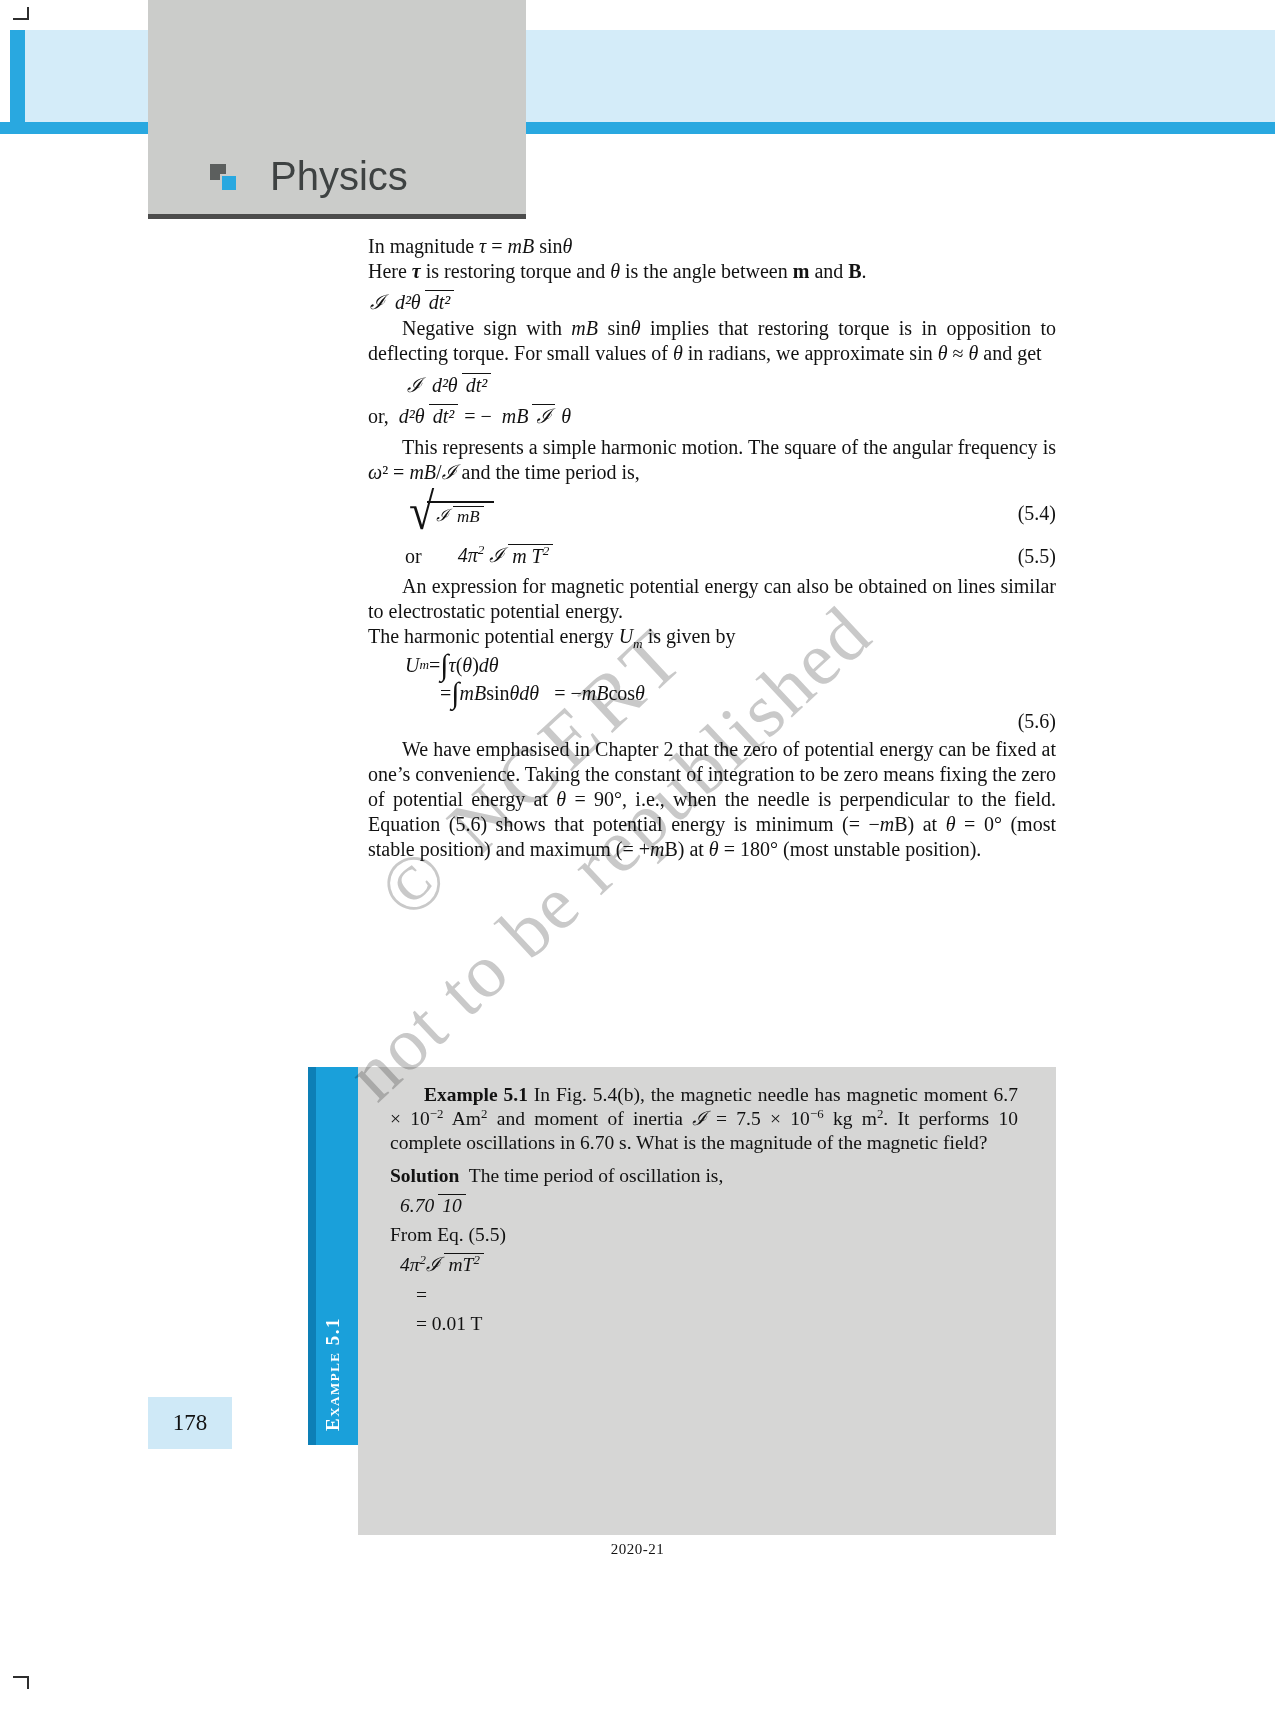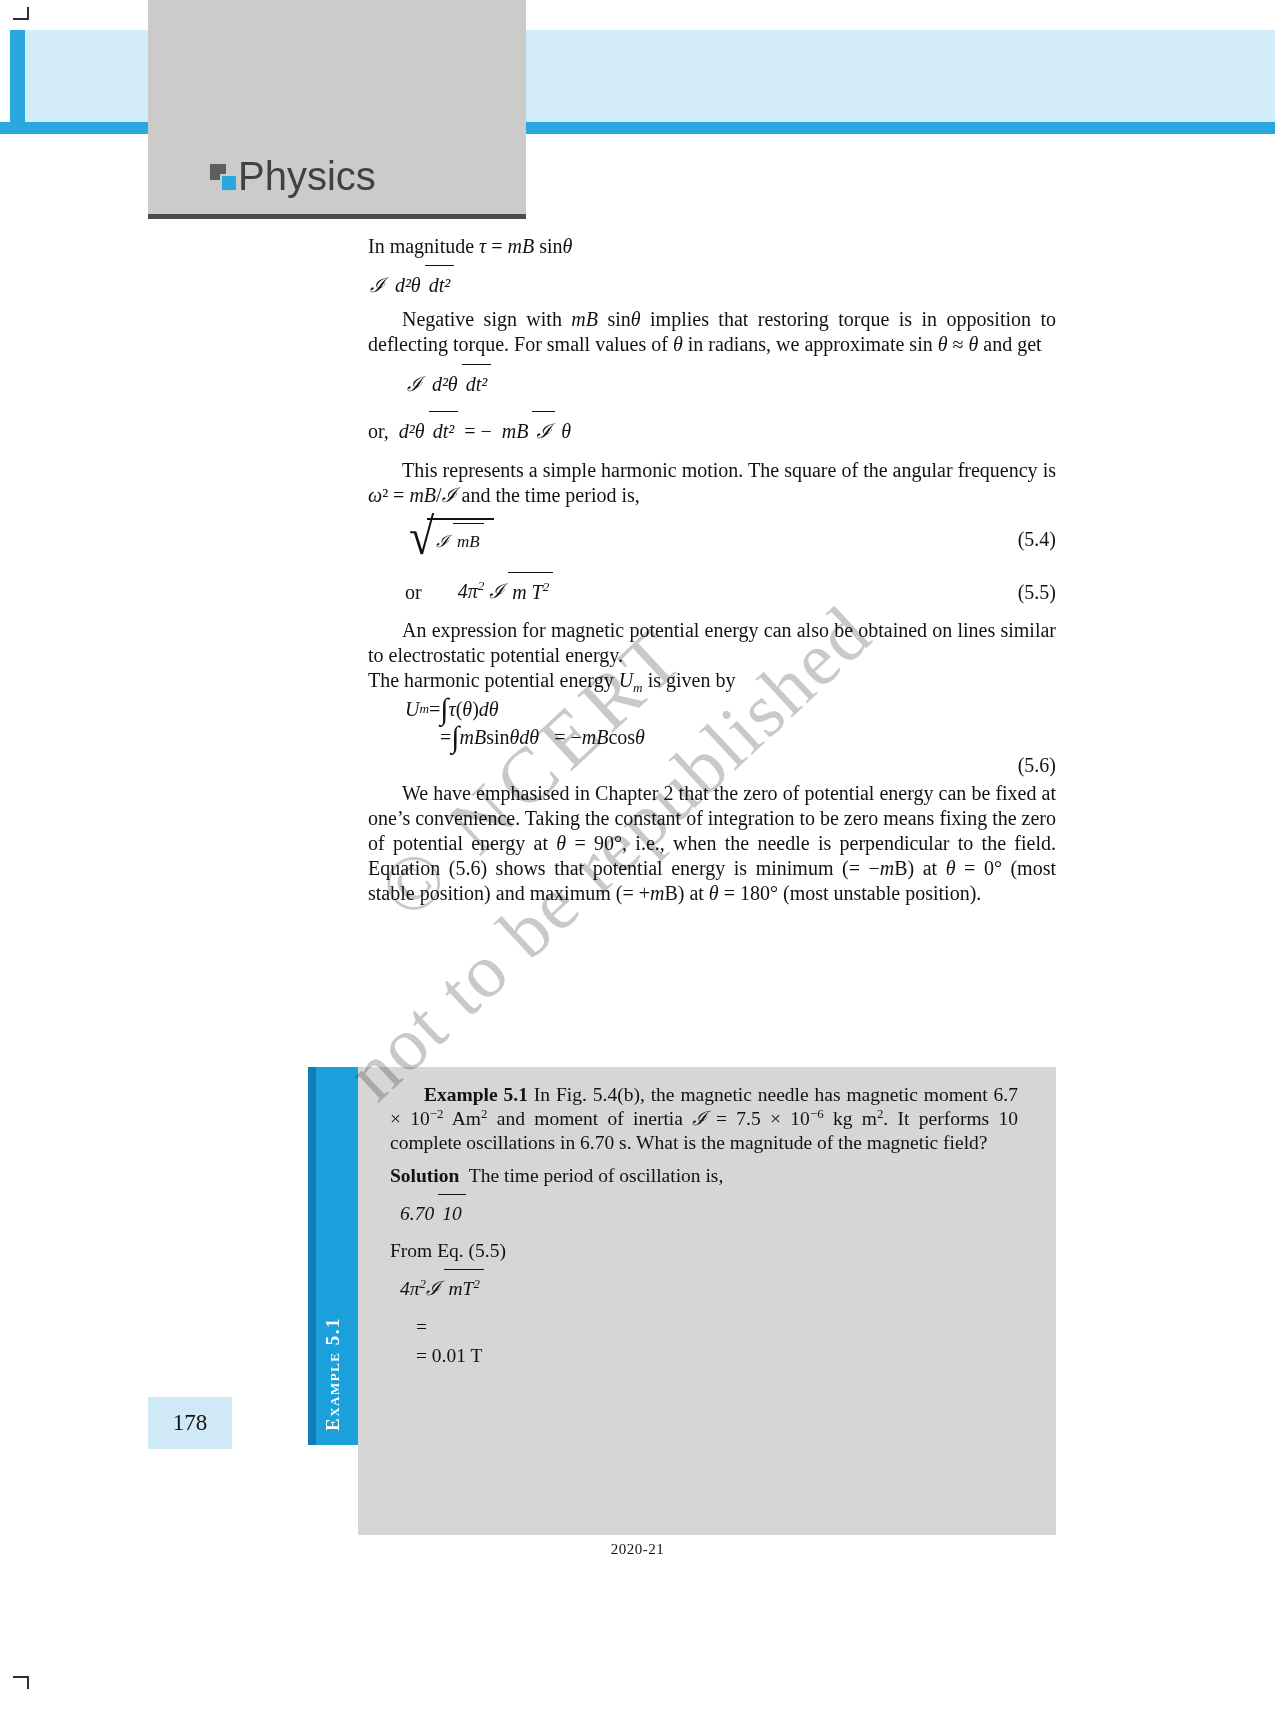--- a/index.html
+++ b/index.html
@@ -11,21 +11,21 @@
   .crop{position:absolute;width:16px;height:13px}
   .crop-top{left:13px;top:7px;border-right:2px solid #2e2e2e;border-bottom:2px solid #2e2e2e}
   .crop-bottom{left:13px;top:1676px;border-right:2px solid #2e2e2e;border-top:2px solid #2e2e2e}
 
   
   .band{position:absolute;left:10px;top:30px;right:0;height:92px;background:#d4ecf9}
   .accent-v{position:absolute;left:10px;top:30px;width:15px;height:104px;background:#29a8e0;z-index:1}
   .stripe{position:absolute;left:0;top:122px;right:0;height:12px;background:#29a8e0;z-index:1}
   .chapter-box{position:absolute;left:148px;top:0;width:378px;height:219px;background:#cbccca;
                border-bottom:5px solid #4c4c4c;z-index:2;display:flex;align-items:flex-end;
-               padding:0 0 18px 62px;gap:0}
+               padding:0 0 18px 62px;gap:32px}
   .ch-icon{position:relative;width:28px;height:28px;flex:0 0 auto;margin-bottom:4px}
   .ch-sq1{position:absolute;left:0;top:0;width:16px;height:16px;background:#5c5f5e}
   .ch-sq2{position:absolute;left:10px;top:10px;width:16px;height:16px;background:#29a8e0;
           border-left:2px solid #cbccca;border-top:2px solid #cbccca}
   .ch-title{font-family:"Liberation Sans",sans-serif;font-size:40px;color:#3e4242;line-height:1}
 
   
   .watermark{position:absolute;left:70px;top:700px;width:1000px;transform:rotate(-43deg);
              z-index:6;pointer-events:none;mix-blend-mode:multiply;color:#c9c9c9;
              text-align:center;line-height:1.45;font-family:"Liberation Serif",serif}
@@ -44,21 +44,21 @@
   .m-equil{margin:6px 0 2px}
   .m-54{margin:10px 0 8px}
   .m-55{margin:12px 0 6px}
   .m-um{margin:4px 0}
   .gap26{display:inline-block;width:26px}
   .eqnum{margin-left:auto}
 
   .frac{display:inline-flex;flex-direction:row;align-items:center;font-style:italic;
         margin:0 6px;line-height:1.15;text-align:center}
   .frac .num{padding:0 4px}
-  .frac .den{border-top:1.5px solid #121212;padding:8px 4px}
+  .frac .den{border-top:1.5px solid #121212;padding:0 4px}
   .frac.small{font-size:17px;margin:0 2px}
   .scripty{font-style:italic;margin-left:2px}
 
   .sqrt{display:inline-flex;align-items:center;margin-left:4px}
   .sqrt .rad{font-size:46px;line-height:.8;font-style:normal;transform:scaleY(1.12) translateY(-1px)}
   .sqrt .radicand{border-top:2px solid #121212;padding:3px 8px 0 3px;margin-left:-7px;
                   display:inline-flex;align-items:center}
 
   
   .rs-i{font-style:italic}
@@ -107,20 +107,21 @@
   </div>
 
   <div class="watermark">
     <div class="wm1">© NCERT</div>
     <div class="wm2">not to be republished</div>
   </div>
 
   <div class="content">
 
     <p class="line"><span>In magnitude </span><span class="rs-i">τ</span><span> = </span><span class="rs-i">mB</span><span> sin</span><span class="rs-i">θ</span></p>
+    <p class="line"><span>Here </span><span class="rs-bi">τ</span><span> is restoring torque and </span><span class="rs-i">θ</span><span> is the angle between </span><span class="rs-b">m</span><span> and </span><span class="rs-b">B</span><span>.</span></p>
 
     <div class="formula m-equil">
       <span></span>
       <span class="scripty">ℐ</span>
       <span class="frac">
         <span class="num">d²θ</span>
         <span class="den">dt²</span>
       </span>
       <span></span>
     </div>

